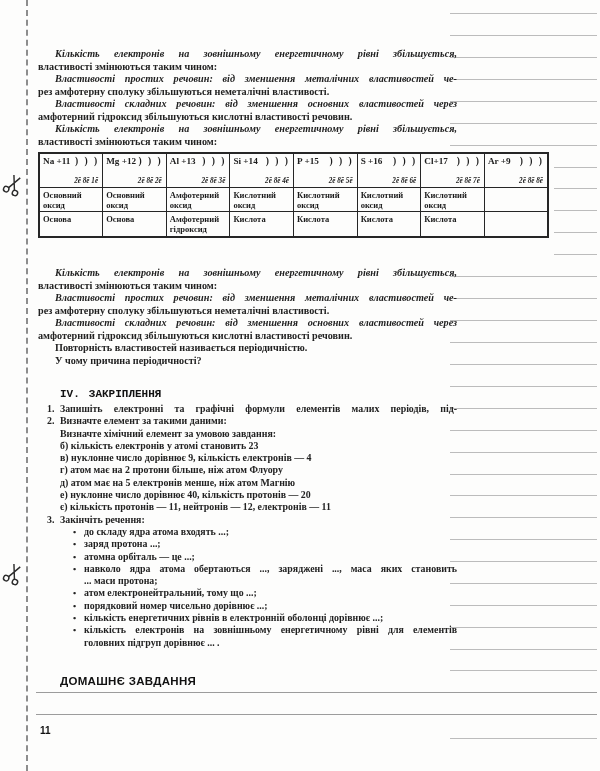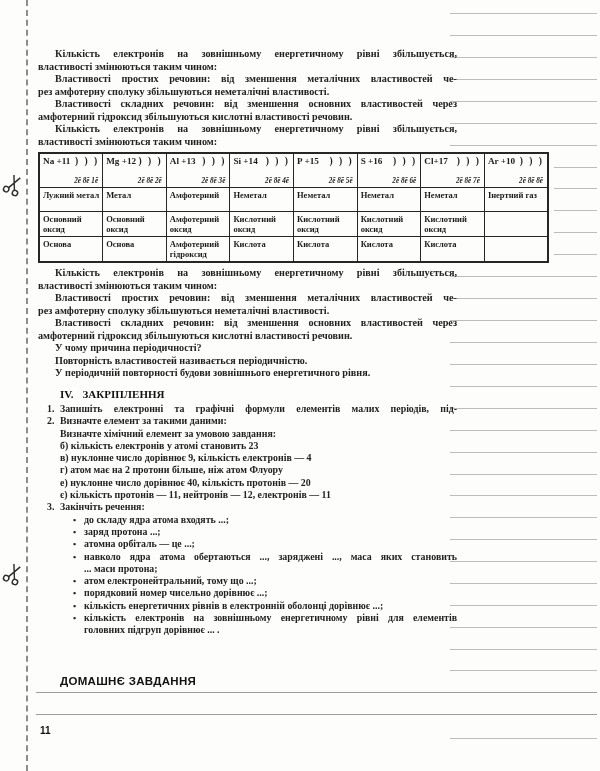--- a/index.html
+++ b/index.html
@@ -12,37 +12,37 @@
   .scissors.s1{left:2px;top:172px;transform:rotate(24deg);}
   .scissors.s2{left:2px;top:561px;transform:rotate(24deg);}
   
   .mline{position:absolute;height:1px;background:#bcbcbc;}
   
   .tblock{position:absolute;left:38px;width:419px;font-size:10.2px;line-height:12.55px;
           font-weight:bold;color:#222;}
   #block1{top:48px;}
   #block2{top:267px;}
   .line{white-space:nowrap;}
-  .line.just{white-space:normal;text-align:justify;text-align-last:justify;}
+  .line.just{white-space:normal;text-align:justify;text-align-last:justify;font-style:italic;}
   .line.first{text-indent:17px;}
   
   #ptable{position:absolute;left:38px;top:152px;width:511px;border-collapse:collapse;
           table-layout:fixed;border:2px solid #262626;}
   #ptable td{border:1px solid #262626;vertical-align:top;padding:2px 2px 1px 3px;
              font-size:8.5px;line-height:10px;font-weight:bold;color:#1c1c1c;}
   #ptable tr:nth-child(1) td{height:30px;}
   #ptable tr:nth-child(2) td{height:20px;}
   #ptable tr:nth-child(3) td{height:21px;}
   #ptable tr:nth-child(4) td{height:21px;}
   .h-top{display:flex;justify-content:space-between;white-space:nowrap;}
   .h-sym{font-size:9.2px;}
   .h-par{font-size:9.5px;letter-spacing:2px;padding-right:1px;}
   .h-sub{text-align:right;font-size:7.2px;font-style:italic;margin-top:10px;padding-right:2px;}
   
-  .sec-heading{position:absolute;left:60px;top:388px;font-family:Liberation Serif, serif;
+  .sec-heading{position:absolute;left:60px;top:388px;font-family:Liberation Mono, monospace;
                font-weight:bold;font-size:11px;color:#111;}
   .sec-heading .sp{margin-right:9px;}
   #closure-list{position:absolute;left:47px;top:403px;width:410px;font-size:9.9px;
                 line-height:12.3px;font-weight:bold;color:#222;}
   #closure-list .row{position:relative;padding-left:13px;white-space:nowrap;}
   #closure-list .brow{position:relative;margin-left:25px;padding-left:12px;white-space:nowrap;}
   #closure-list .row.just,#closure-list .brow.just{white-space:normal;text-align:justify;text-align-last:justify;}
   #closure-list .mk{position:absolute;left:0;top:0;}
   #closure-list .brow .mk{left:1px;font-size:9px;}
   
@@ -169,35 +169,25 @@
           </td>
           <td>
             <div class="h-top">
               <span class="h-sym">Cl+17</span>
               <span class="h-par">) ) )</span>
             </div>
             <div class="h-sub">2ē 8ē 7ē</div>
           </td>
           <td>
             <div class="h-top">
-              <span class="h-sym">Ar +10</span>
+              <span class="h-sym">Ar +9</span>
               <span class="h-par">) ) )</span>
             </div>
             <div class="h-sub">2ē 8ē 8ē</div>
           </td>
-        </tr>
-        <tr>
-          <td>Лужний метал</td>
-          <td>Метал</td>
-          <td>Амфотерний</td>
-          <td>Неметал</td>
-          <td>Неметал</td>
-          <td>Неметал</td>
-          <td>Неметал</td>
-          <td>Інертний газ</td>
         </tr>
         <tr>
           <td>Основний оксид</td>
           <td>Основний оксид</td>
           <td>Амфотерний оксид</td>
           <td>Кислотний оксид</td>
           <td>Кислотний оксид</td>
           <td>Кислотний оксид</td>
           <td>Кислотний оксид</td>
           <td></td>
@@ -215,36 +205,36 @@
       </tbody>
   </table>
 
   <div id="block2" class="tblock">
       <div class="line first just">Кількість електронів на зовнішньому енергетичному рівні збільшується,</div>
       <div class="line">властивості змінюються таким чином:</div>
       <div class="line first just">Властивості простих речовин: від зменшення металічних властивостей че-</div>
       <div class="line">рез амфотерну сполуку збільшуються неметалічні властивості.</div>
       <div class="line first just">Властивості складних речовин: від зменшення основних властивостей через</div>
       <div class="line">амфотерний гідроксид збільшуються кислотні властивості речовин.</div>
+      <div class="line first">Повторність властивостей називається періодичністю.</div>
       <div class="line first">У чому причина періодичності?</div>
-      <div class="line first">Повторність властивостей називається періодичністю.</div>
-      <div class="line first">У періодичній повторності будови зовнішнього енергетичного рівня.</div>
     </div>
 
   <div class="sec-heading">
     <span class="sp">IV.</span><span>ЗАКРІПЛЕННЯ</span>
   </div>
 
   <div id="closure-list">
       <div class="row just"><span class="mk">1.</span>Запишіть електронні та графічні формули елементів малих періодів, під-</div>
       <div class="row"><span class="mk">2.</span>Визначте елемент за такими даними:</div>
       <div class="row">Визначте хімічний елемент за умовою завдання:</div>
       <div class="row">б) кількість електронів у атомі становить 23</div>
       <div class="row">в) нуклонне число дорівнює 9, кількість електронів — 4</div>
       <div class="row">г) атом має на 2 протони більше, ніж атом Флуору</div>
+      <div class="row">д) атом має на 5 електронів менше, ніж атом Магнію</div>
       <div class="row">е) нуклонне число дорівнює 40, кількість протонів — 20</div>
       <div class="row">є) кількість протонів — 11, нейтронів — 12, електронів — 11</div>
       <div class="row"><span class="mk">3.</span>Закінчіть речення:</div>
       <div class="brow"><span class="mk">•</span>до складу ядра атома входять ...;</div>
       <div class="brow"><span class="mk">•</span>заряд протона ...;</div>
       <div class="brow"><span class="mk">•</span>атомна орбіталь — це ...;</div>
       <div class="brow just"><span class="mk">•</span>навколо ядра атома обертаються ..., заряджені ..., маса яких становить</div>
       <div class="brow">... маси протона;</div>
       <div class="brow"><span class="mk">•</span>атом електронейтральний, тому що ...;</div>
       <div class="brow"><span class="mk">•</span>порядковий номер чисельно дорівнює ...;</div>

